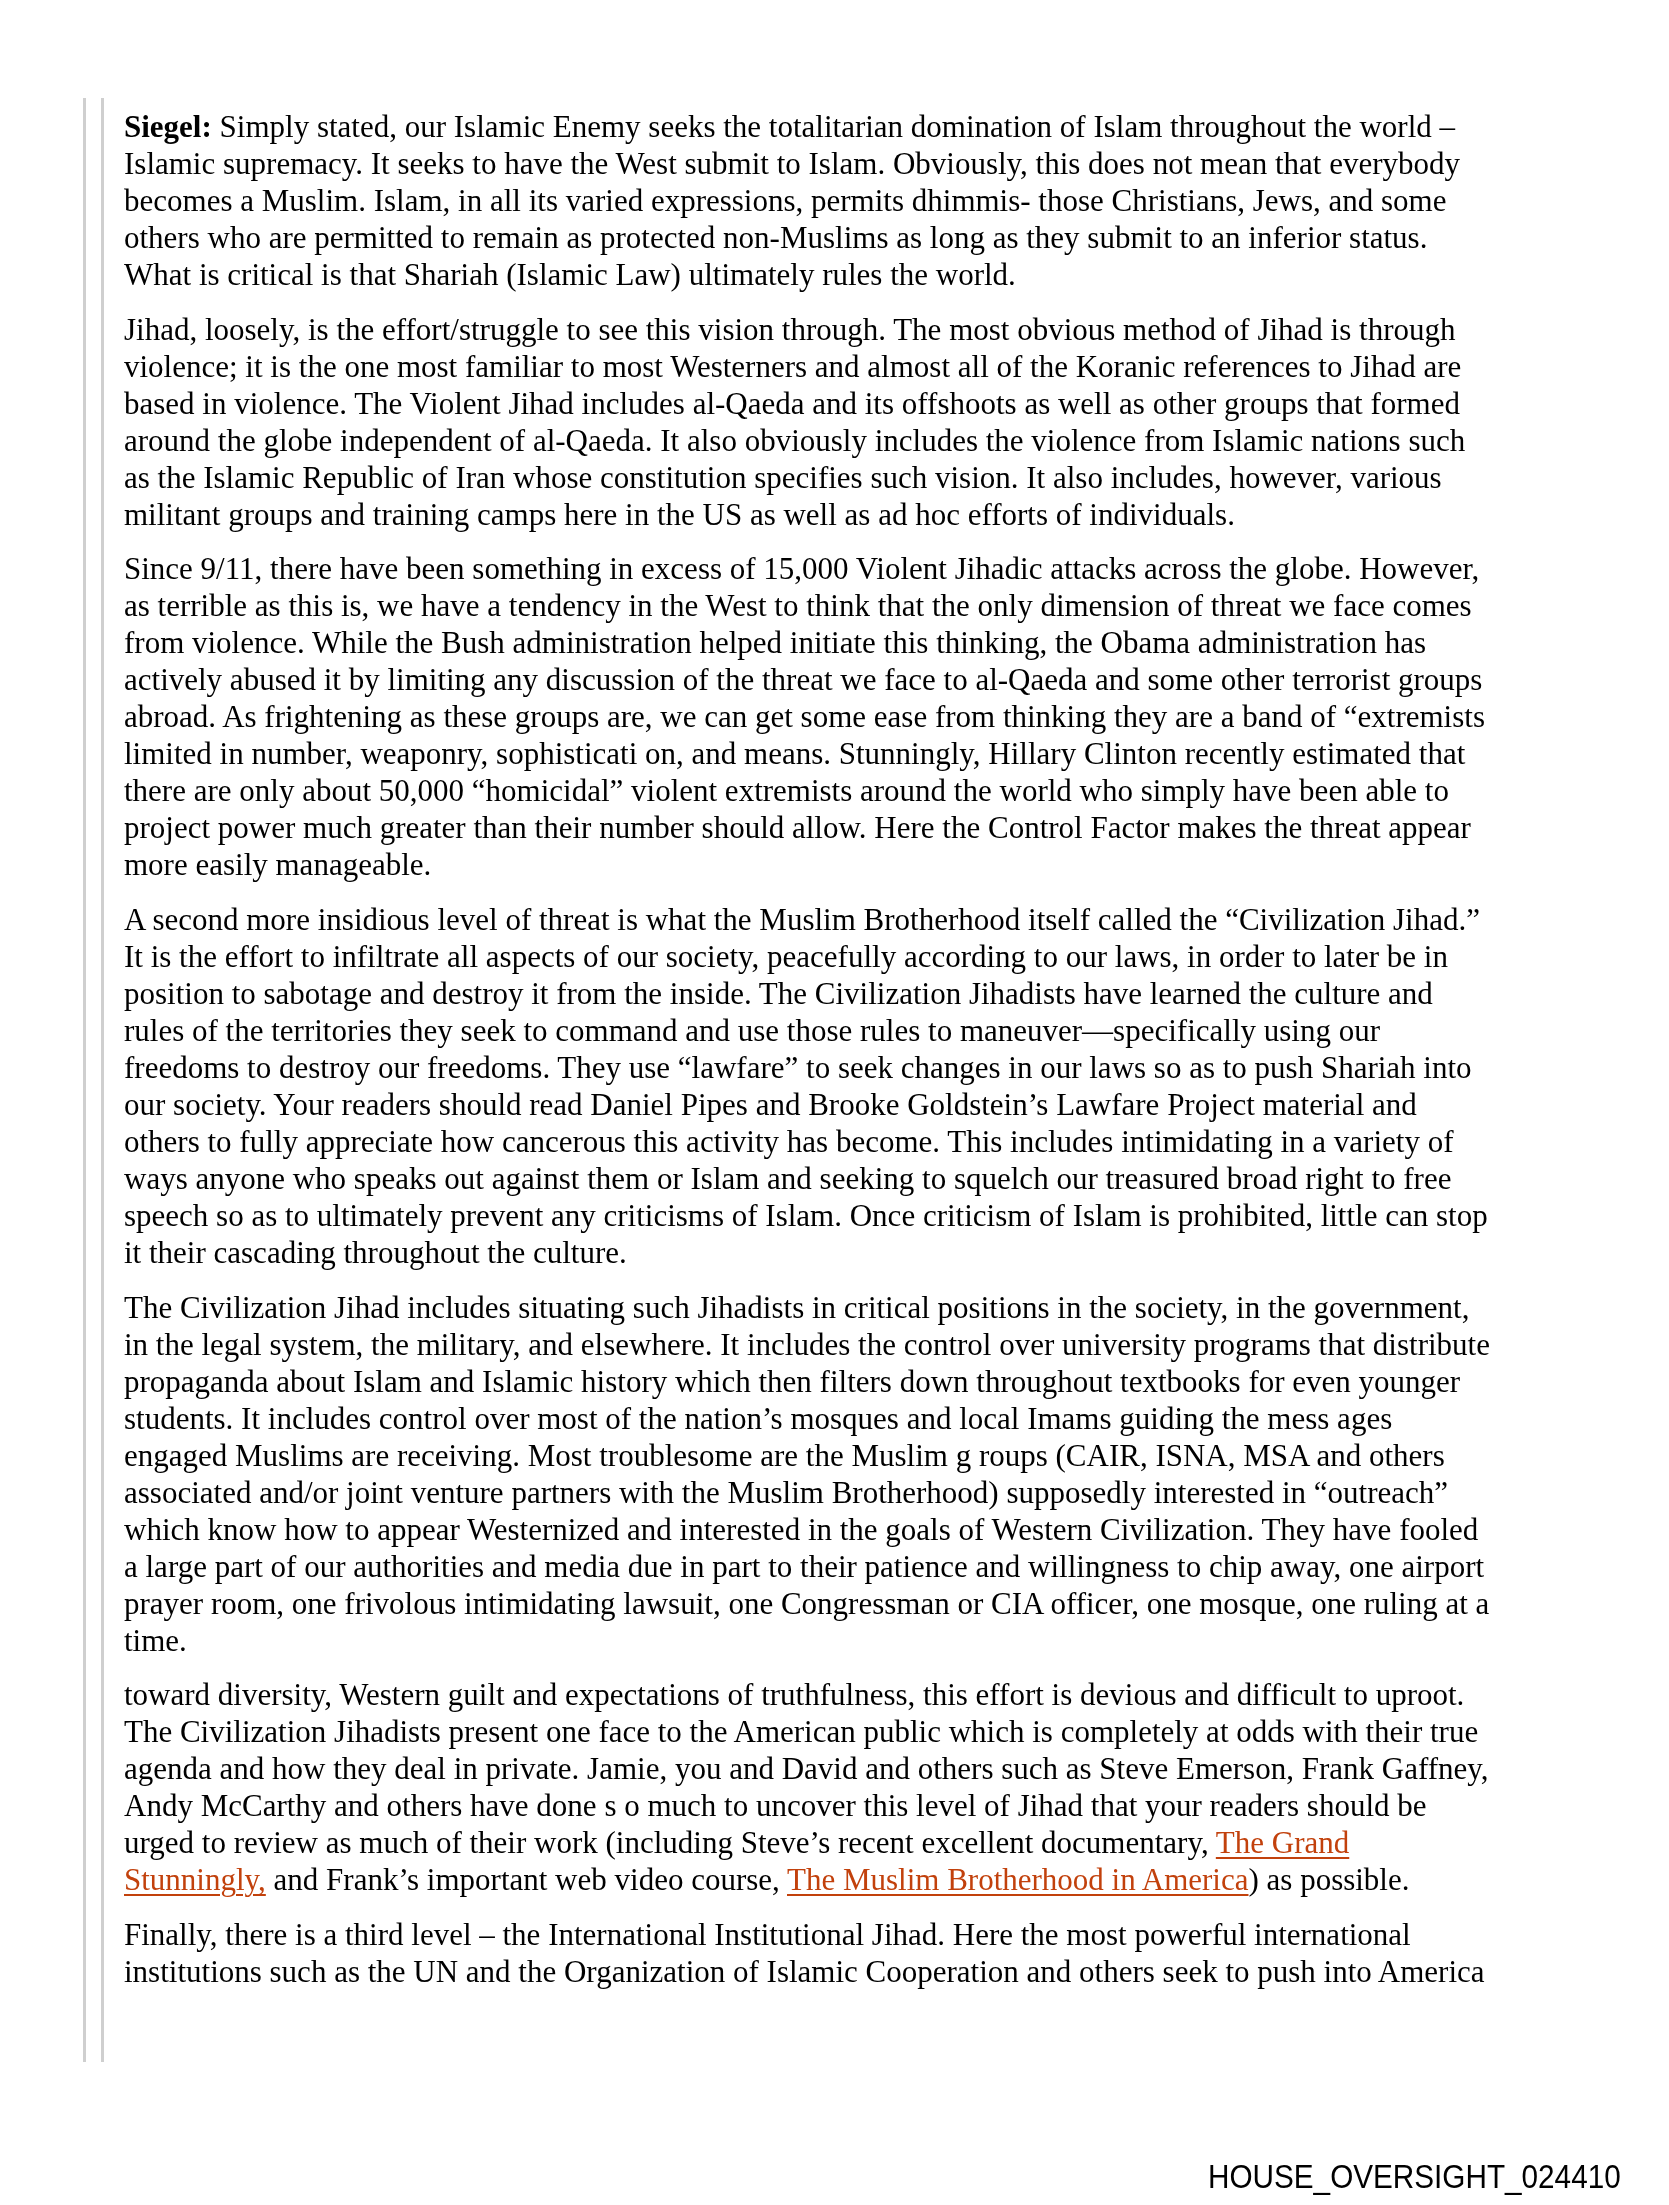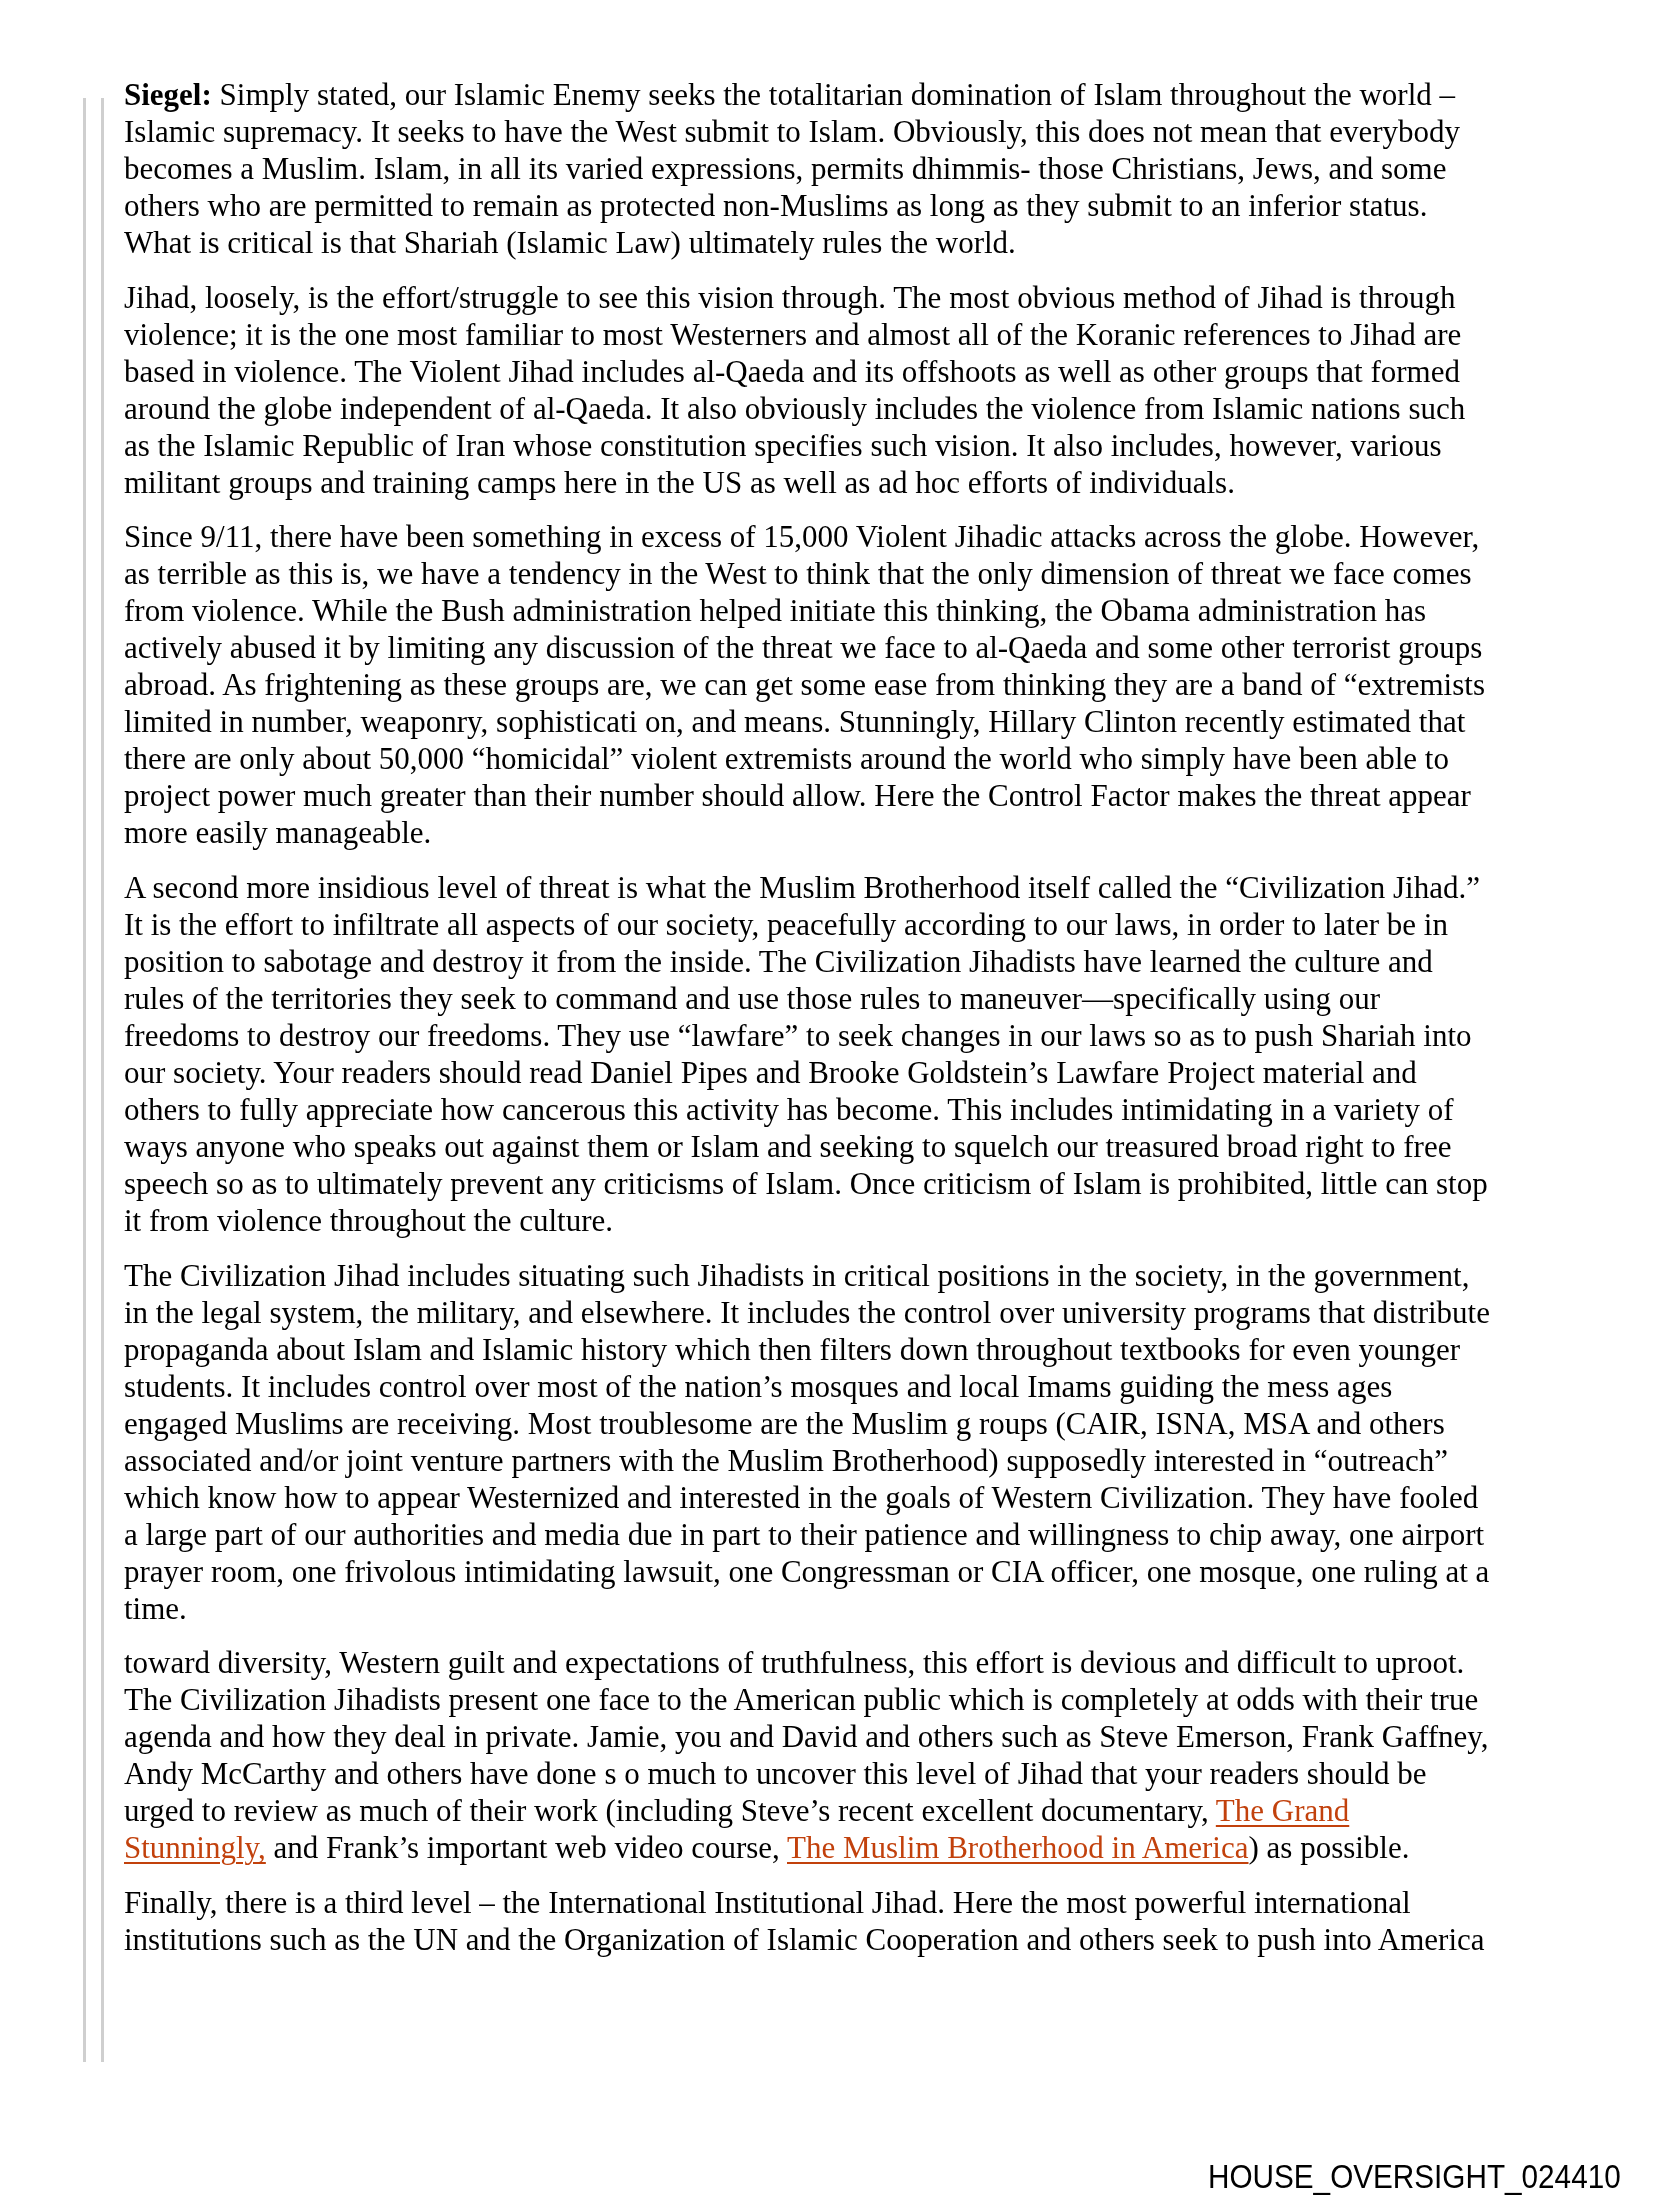--- a/index.html
+++ b/index.html
@@ -1,21 +1,21 @@
 <!DOCTYPE html>
 <html style="font-size:10.5px"><head>
 <meta charset="utf-8">
 <style>
   html, body { margin: 0; padding: 0; background: #ffffff; }
   body { width: 1669px; height: 2205px; position: relative; overflow: hidden; }
   .rule { position: absolute; top: 98px; height: 1964px; width: 2.6px; background: #cfcfcf; }
   .rule.r1 { left: 83px; }
   .rule.r2 { left: 101px; }
   .content {
-    position: absolute; left: 124px; top: 76px; width: 1414px;
+    position: absolute; left: 124px; top: 108px; width: 1414px;
     font-family: "Liberation Serif", "DejaVu Serif", serif;
     font-size: 31px; line-height: 37px; color: #000;
   }
   .para { margin: 0 0 17.7px 0; white-space: nowrap; }
   .line { display: block; }
   .speaker { font-weight: bold; }
   .link { color: #c2410c; text-decoration: underline; text-decoration-thickness: 2px; text-underline-offset: 3.9px; cursor: pointer; }
   .footer {
     position: absolute; left: 1208px; top: 2157px;
     font-family: "Liberation Sans", "DejaVu Sans", sans-serif;
@@ -63,21 +63,21 @@
   <p class="para">
     <span class="line">A second more insidious level of threat is what the Muslim Brotherhood itself called the “Civilization Jihad.”</span>
     <span class="line">It is the effort to infiltrate all aspects of our society, peacefully according to our laws, in order to later be in</span>
     <span class="line">position to sabotage and destroy it from the inside. The Civilization Jihadists have learned the culture and</span>
     <span class="line">rules of the territories they seek to command and use those rules to maneuver—specifically using our</span>
     <span class="line">freedoms to destroy our freedoms. They use “lawfare” to seek changes in our laws so as to push Shariah into</span>
     <span class="line">our society. Your readers should read Daniel Pipes and Brooke Goldstein’s Lawfare Project material and</span>
     <span class="line">others to fully appreciate how cancerous this activity has become. This includes intimidating in a variety of</span>
     <span class="line">ways anyone who speaks out against them or Islam and seeking to squelch our treasured broad right to free</span>
     <span class="line">speech so as to ultimately prevent any criticisms of Islam. Once criticism of Islam is prohibited, little can stop</span>
-    <span class="line">it from violence throughout the culture.</span>
+    <span class="line">it their cascading throughout the culture.</span>
   </p>
 
   <p class="para">
     <span class="line">The Civilization Jihad includes situating such Jihadists in critical positions in the society, in the government,</span>
     <span class="line">in the legal system, the military, and elsewhere. It includes the control over university programs that distribute</span>
     <span class="line">propaganda about Islam and Islamic history which then filters down throughout textbooks for even younger</span>
     <span class="line">students. It includes control over most of the nation’s mosques and local Imams guiding the mess ages</span>
     <span class="line">engaged Muslims are receiving. Most troublesome are the Muslim g roups (CAIR, ISNA, MSA and others</span>
     <span class="line">associated and/or joint venture partners with the Muslim Brotherhood) supposedly interested in “outreach”</span>
     <span class="line">which know how to appear Westernized and interested in the goals of Western Civilization. They have fooled</span>

